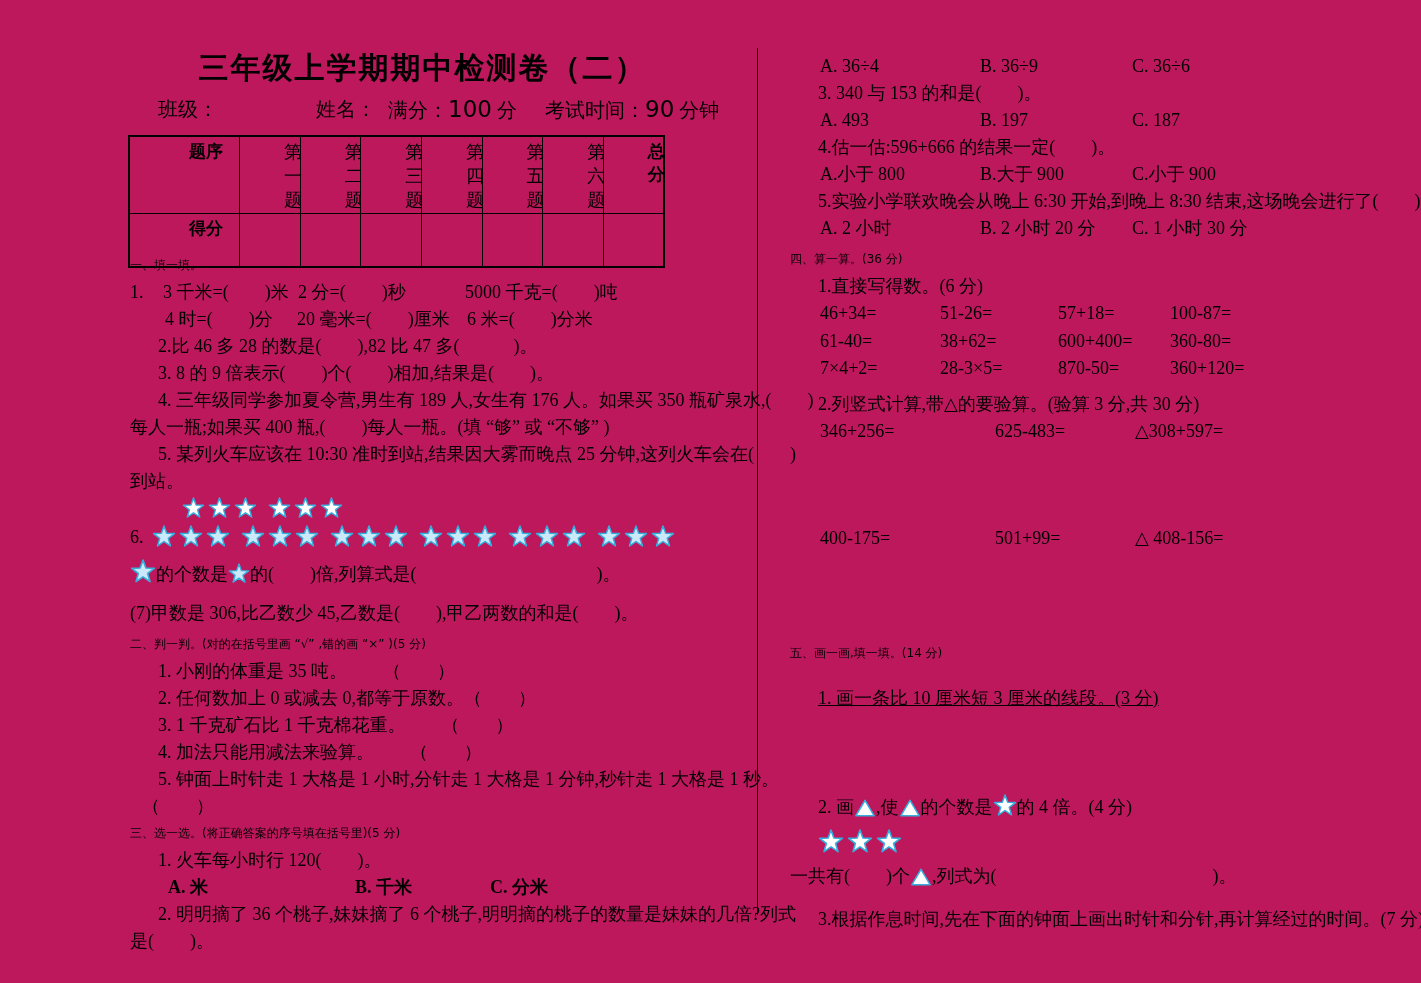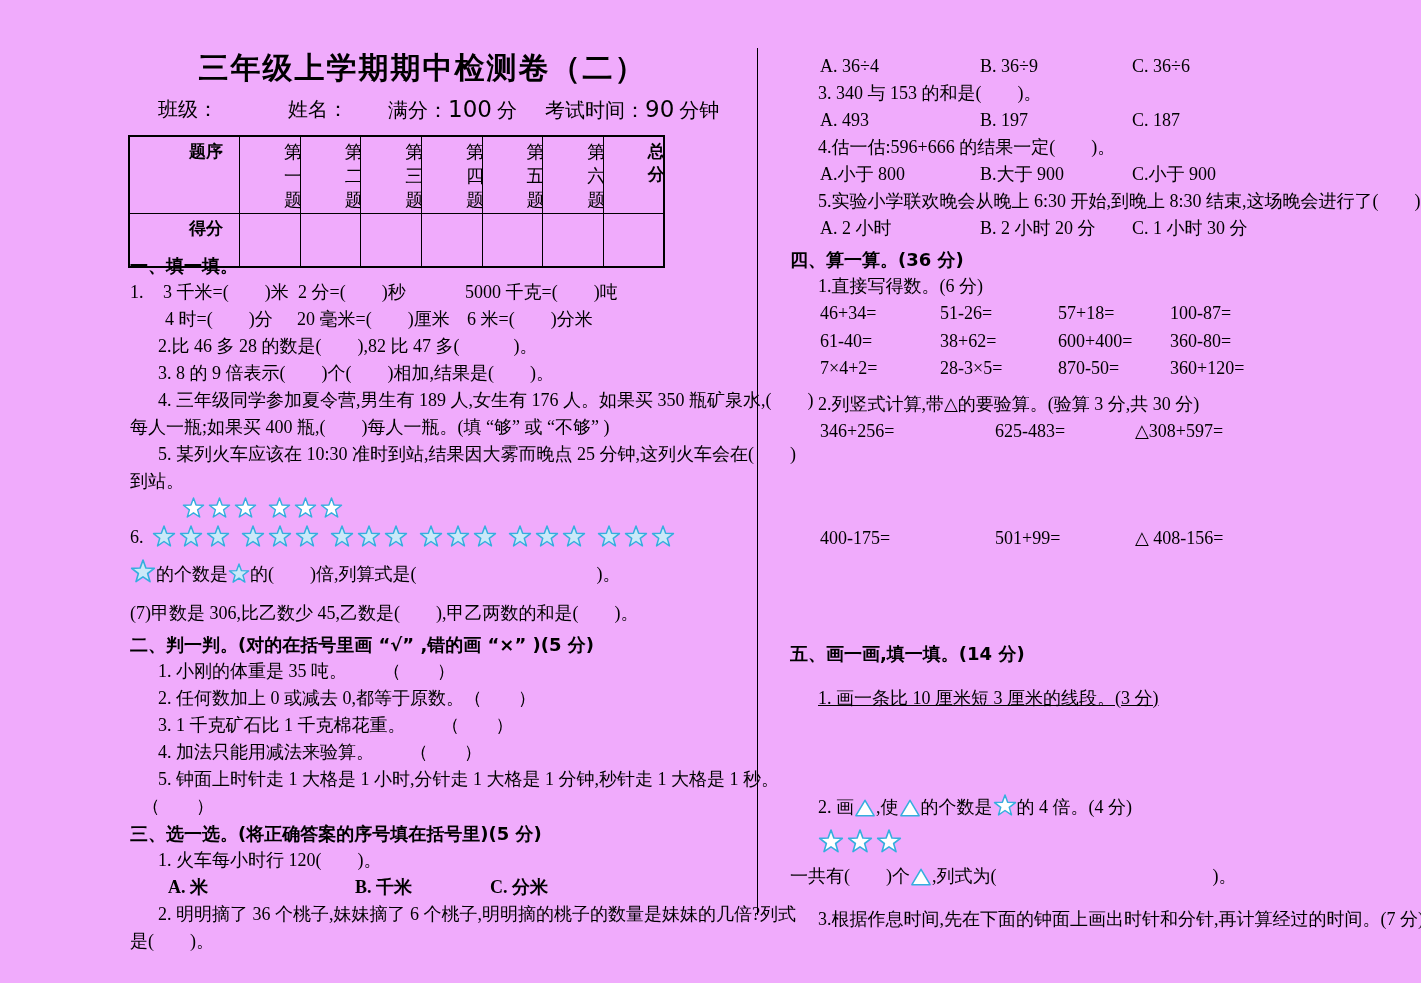--- a/index.html
+++ b/index.html
@@ -1,17 +1,17 @@
 <!DOCTYPE html>
 <html><head>
 <meta charset="utf-8">
 <style>
   html,body { margin:0; padding:0; background:#ffffff; }
   .page {
-    position:relative; width:1421px; height:983px; background:#f0abfc;
+    position:relative; width:1421px; height:983px; background:#be185d;
     font-family:"Liberation Serif","DejaVu Serif",serif;
     color:#000; overflow:hidden;
   }
   .divider { position:absolute; left:757px; top:48px; width:1px; height:867px; background:#000; }
 
   
   .title {
     position:absolute; left:100px; top:48px; width:645px;
     text-align:center; font-size:30px; font-weight:bold; letter-spacing:2px;
     white-space:nowrap;
@@ -33,21 +33,21 @@
   .score-table tr.hdr td { height:40px; }
   .score-table tr.scr td { height:48px; }
   .score-table td.b { font-weight:bold; font-family:"DejaVu Sans","Liberation Sans",sans-serif; font-size:17px; }
 
   
   .col { position:absolute; font-size:18px; line-height:27px; }
   .col-left  { left:130px; top:252px; width:618px; }
   .col-right { left:790px; top:45px;  width:620px; padding-top:8px; }
 
   .line { white-space:nowrap; }
-  .sec-heading { font-family:"DejaVu Sans","Liberation Sans",sans-serif; font-weight:bold; font-size:18px; }
+  .sec-heading { font-family:"DejaVu Sans","Liberation Sans",sans-serif; font-weight:normal; font-size:12px; }
   .ind { padding-left:28px; }
   .ind2 { padding-left:12px; }
 
   .fillrow { display:flex; }
   .fillrow .c0 { width:33px; }
   .fillrow .c1 { width:135px; }
   .fillrow .c2 { width:167px; }
   .fillrow2 { display:flex; padding-left:35px; }
   .fillrow2 .c1 { width:132px; }
   .fillrow2 .c2 { width:170px; }
@@ -78,21 +78,21 @@
 </style>
 </head>
 <body>
 
 <div class="page">
   <div class="divider"></div>
 
   <div class="title">三年级上学期期中检测卷（二）</div>
   <div class="meta">
     <span class="lbl" style="left:158px">班级：</span>
-    <span class="lbl" style="left:288px">姓名：</span>
+    <span class="lbl" style="left:316px">姓名：</span>
     <span class="lbl" style="left:388px"><span>满分：</span><span class="big">100</span> <span>分</span></span>
     <span class="lbl" style="left:545px"><span>考试时间：</span><span class="big">90</span> <span>分钟</span></span>
   </div>
 
   <table class="score-table">
     <tbody>
         <tr class="hdr">
       <td class="b" style="width:64px">题序</td>
       <td>第一题</td>
       <td>第二题</td>

